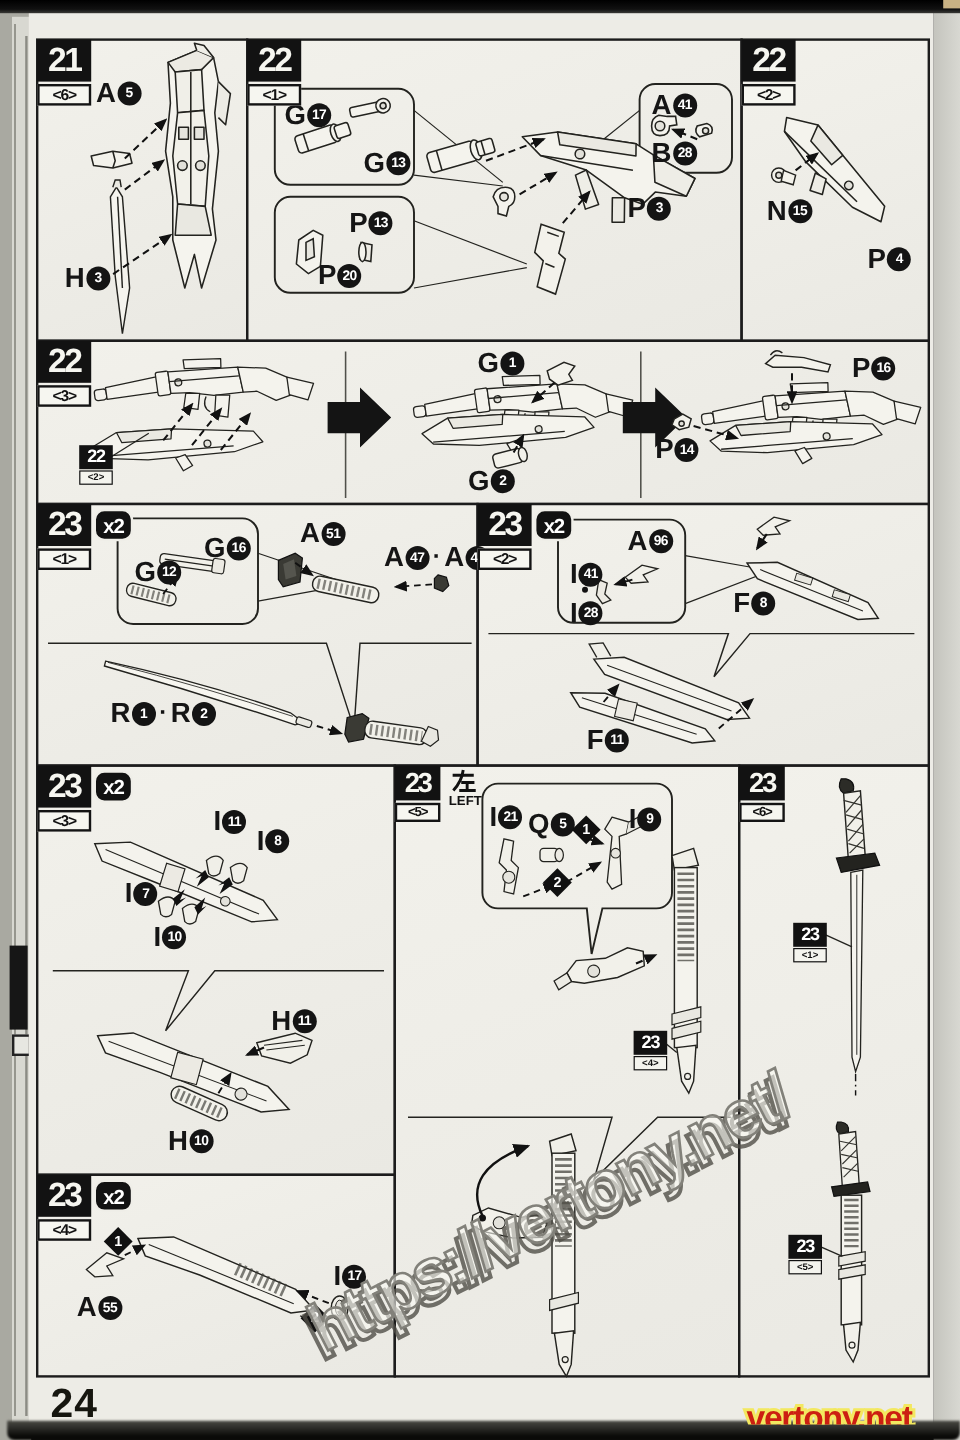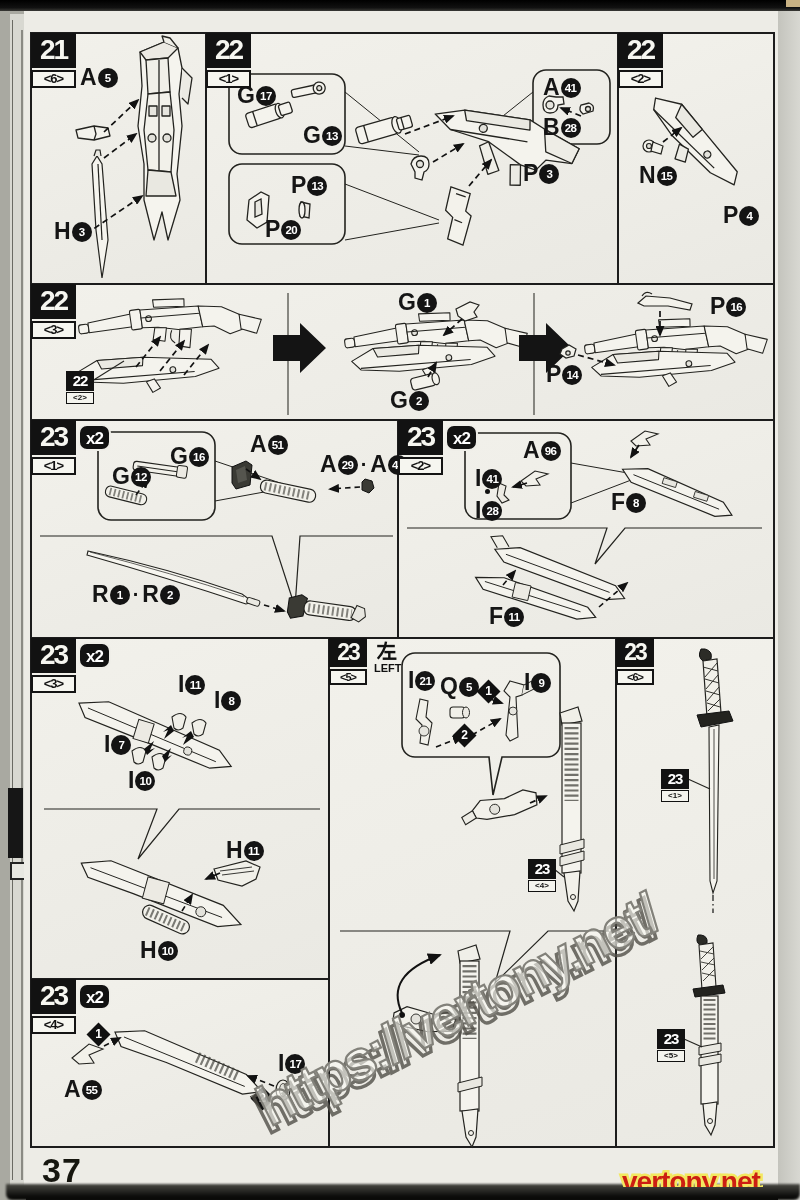--- a/index.html
+++ b/index.html
@@ -414,21 +414,21 @@
       <div class="co" style="left:138px;top:22px;">
           <span class="co-l">G</span>
           <span class="co-n">16</span>
         </div>
       <div class="co" style="left:218px;top:10px;">
           <span class="co-l">A</span>
           <span class="co-n">51</span>
         </div>
       <div class="co" style="left:288px;top:30px;">
         <span class="co-l">A</span>
-          <span class="co-n">29</span>
+          <span class="co-n">47</span>
         <span class="co-dot">·</span>
         <span class="co-l">A</span>
           <span class="co-n">48</span>
       </div>
       <div class="co" style="left:60px;top:160px;">
         <span class="co-l">R</span>
           <span class="co-n">1</span>
         <span class="co-dot">·</span>
         <span class="co-l">R</span>
           <span class="co-n">2</span>
@@ -764,21 +764,21 @@
       </g>
     </svg>
 
     <svg class="wm" width="754" height="1178">
       <g transform="translate(246,1118) rotate(-27)" font-family="DejaVu Sans, sans-serif" font-size="56" font-weight="bold" letter-spacing="-3">
         <text x="-5" y="6" fill="none" stroke="#514f48" stroke-width="3.4" opacity="0.8">https://vertony.net/</text>
         <text x="0" y="0" fill="rgba(250,250,244,0.6)" stroke="#82817a" stroke-width="2.2">https://vertony.net/</text>
       </g>
     </svg>
 
-    <div id="pagenum">37</div>
+    <div id="pagenum">24</div>
 
     <svg width="190" height="44" style="position:absolute;left:588px;top:1152px;z-index:31;">
       <text x="10" y="30" font-size="28" font-weight="bold" font-family="DejaVu Sans, sans-serif" fill="#cc1f12" stroke="#f3e860" stroke-width="5" paint-order="stroke" letter-spacing="-1">vertony.net</text>
     </svg>
 
   </div>
 
   <div class="edge-top"></div>
   <div class="edge-top-tan"></div>
   <div class="edge-bottom"></div>

